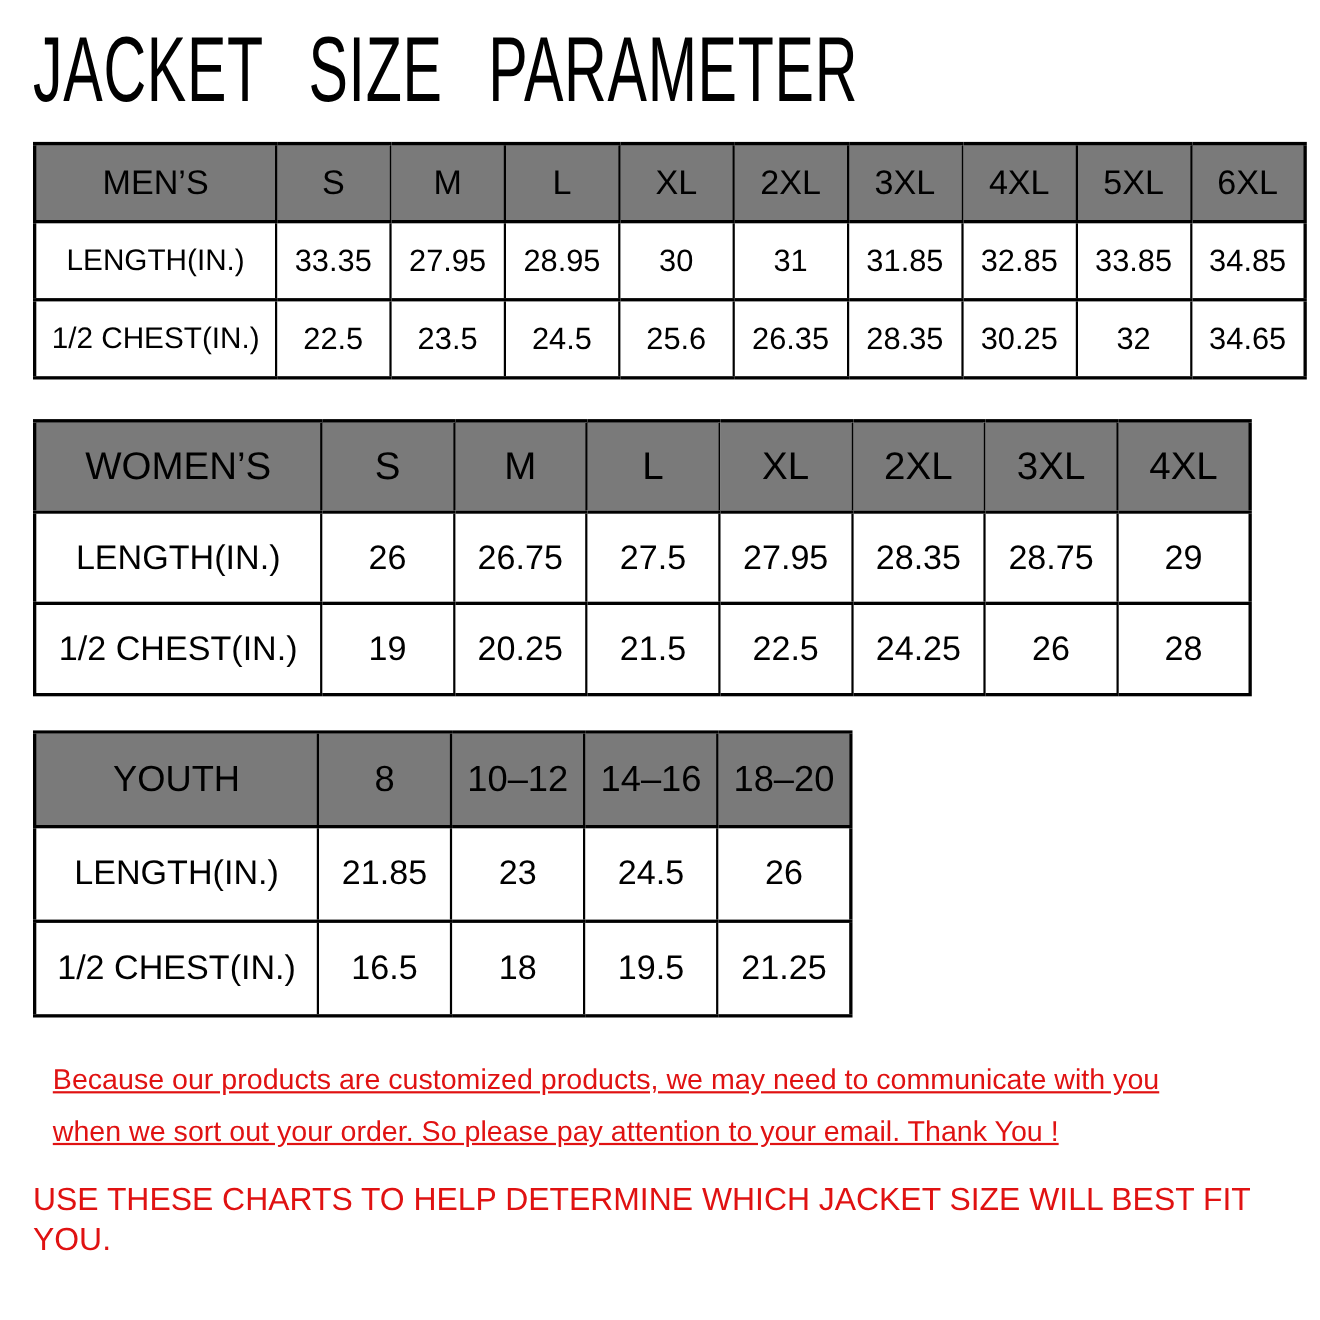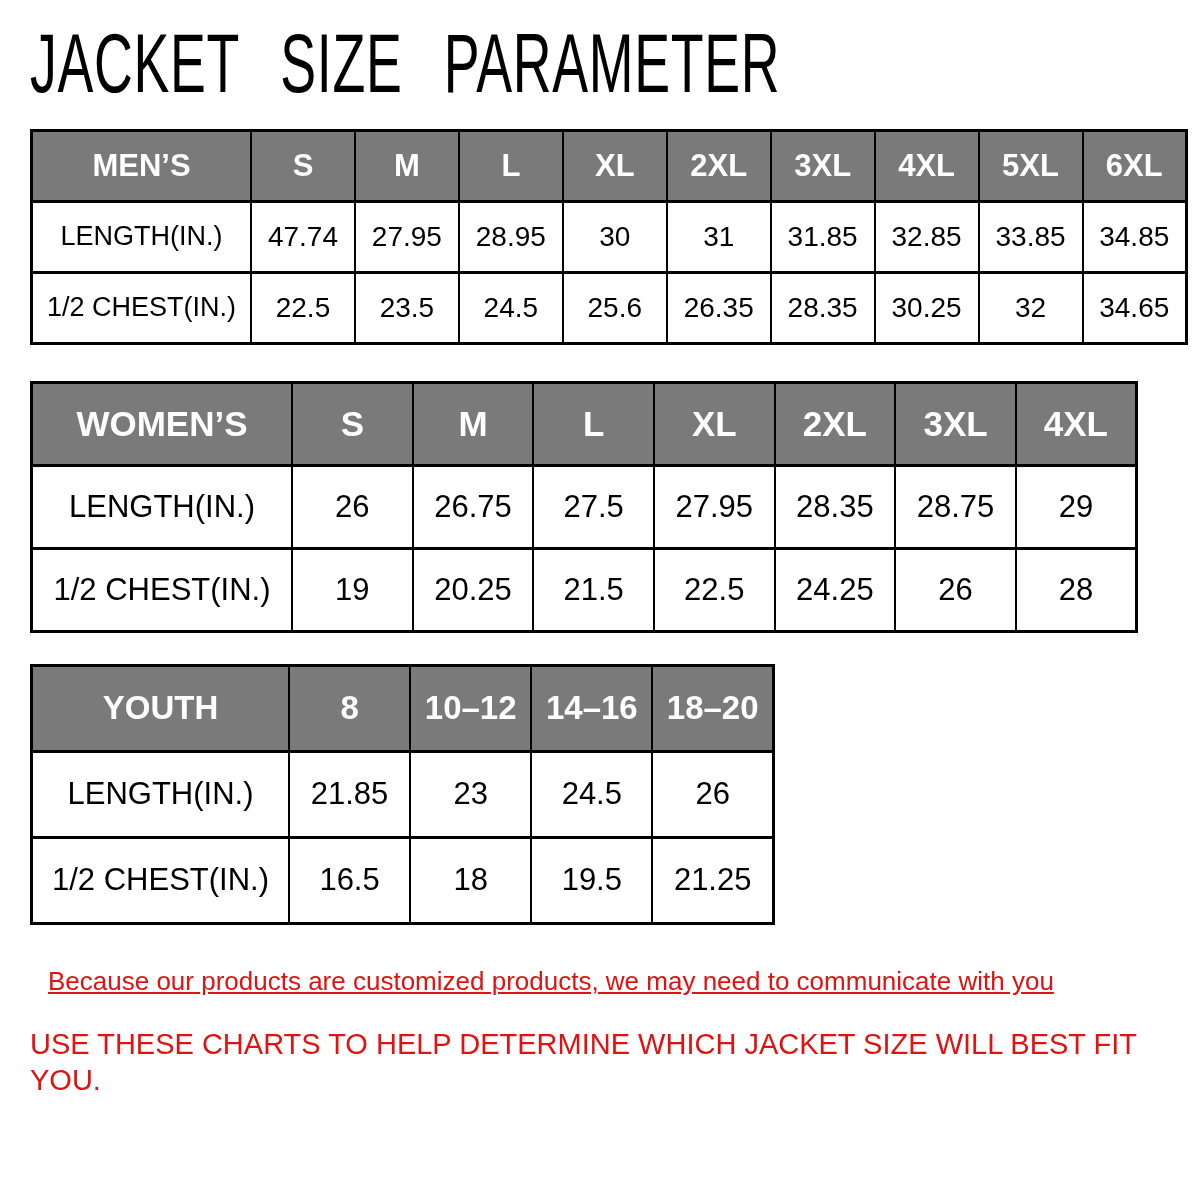--- a/index.html
+++ b/index.html
@@ -51,22 +51,22 @@
     border:2px solid #000;
     border-top-width:3px;
     border-bottom-width:3px;
     text-align:center;
     vertical-align:middle;
     padding:0;
     overflow:hidden;
   }
   .size-table th.hdr{
     background:var(--hdr-gray);
-    color:#ffffff;
-    font-weight:700;
+    color:#000000;
+    font-weight:400;
   }
   .size-table td{font-weight:400;}
 
   .tbl-men{width:1158px;margin-top:25px;}
   .tbl-men th,.tbl-men td{height:68px;}
   .tbl-men th{font-size:31px;}
   .tbl-men td{font-size:28px;}
   .tbl-men td.lbl{font-size:27px;}
   .tbl-men .lbl{width:217px;}
 
@@ -120,21 +120,21 @@
           <th class="hdr">2XL</th>
           <th class="hdr">3XL</th>
           <th class="hdr">4XL</th>
           <th class="hdr">5XL</th>
           <th class="hdr">6XL</th>
         </tr>
       </thead>
       <tbody>
         <tr>
           <td class="lbl">LENGTH(IN.)</td>
-          <td class="val">47.74</td>
+          <td class="val">33.35</td>
           <td class="val">27.95</td>
           <td class="val">28.95</td>
           <td class="val">30</td>
           <td class="val">31</td>
           <td class="val">31.85</td>
           <td class="val">32.85</td>
           <td class="val">33.85</td>
           <td class="val">34.85</td>
         </tr>
         <tr>
@@ -212,17 +212,18 @@
           <td class="val">16.5</td>
           <td class="val">18</td>
           <td class="val">19.5</td>
           <td class="val">21.25</td>
         </tr>
       </tbody>
     </table>
 
   <p class="footer-para">
     <span>Because our products are customized products, we may need to communicate with you</span><br>
+    <span>when we sort out your order. So please pay attention to your email. Thank You !</span>
   </p>
 
   <p class="footer-usage">USE THESE CHARTS TO HELP DETERMINE WHICH JACKET SIZE WILL BEST FIT YOU.</p>
 
 </div>
 
 </body></html>

